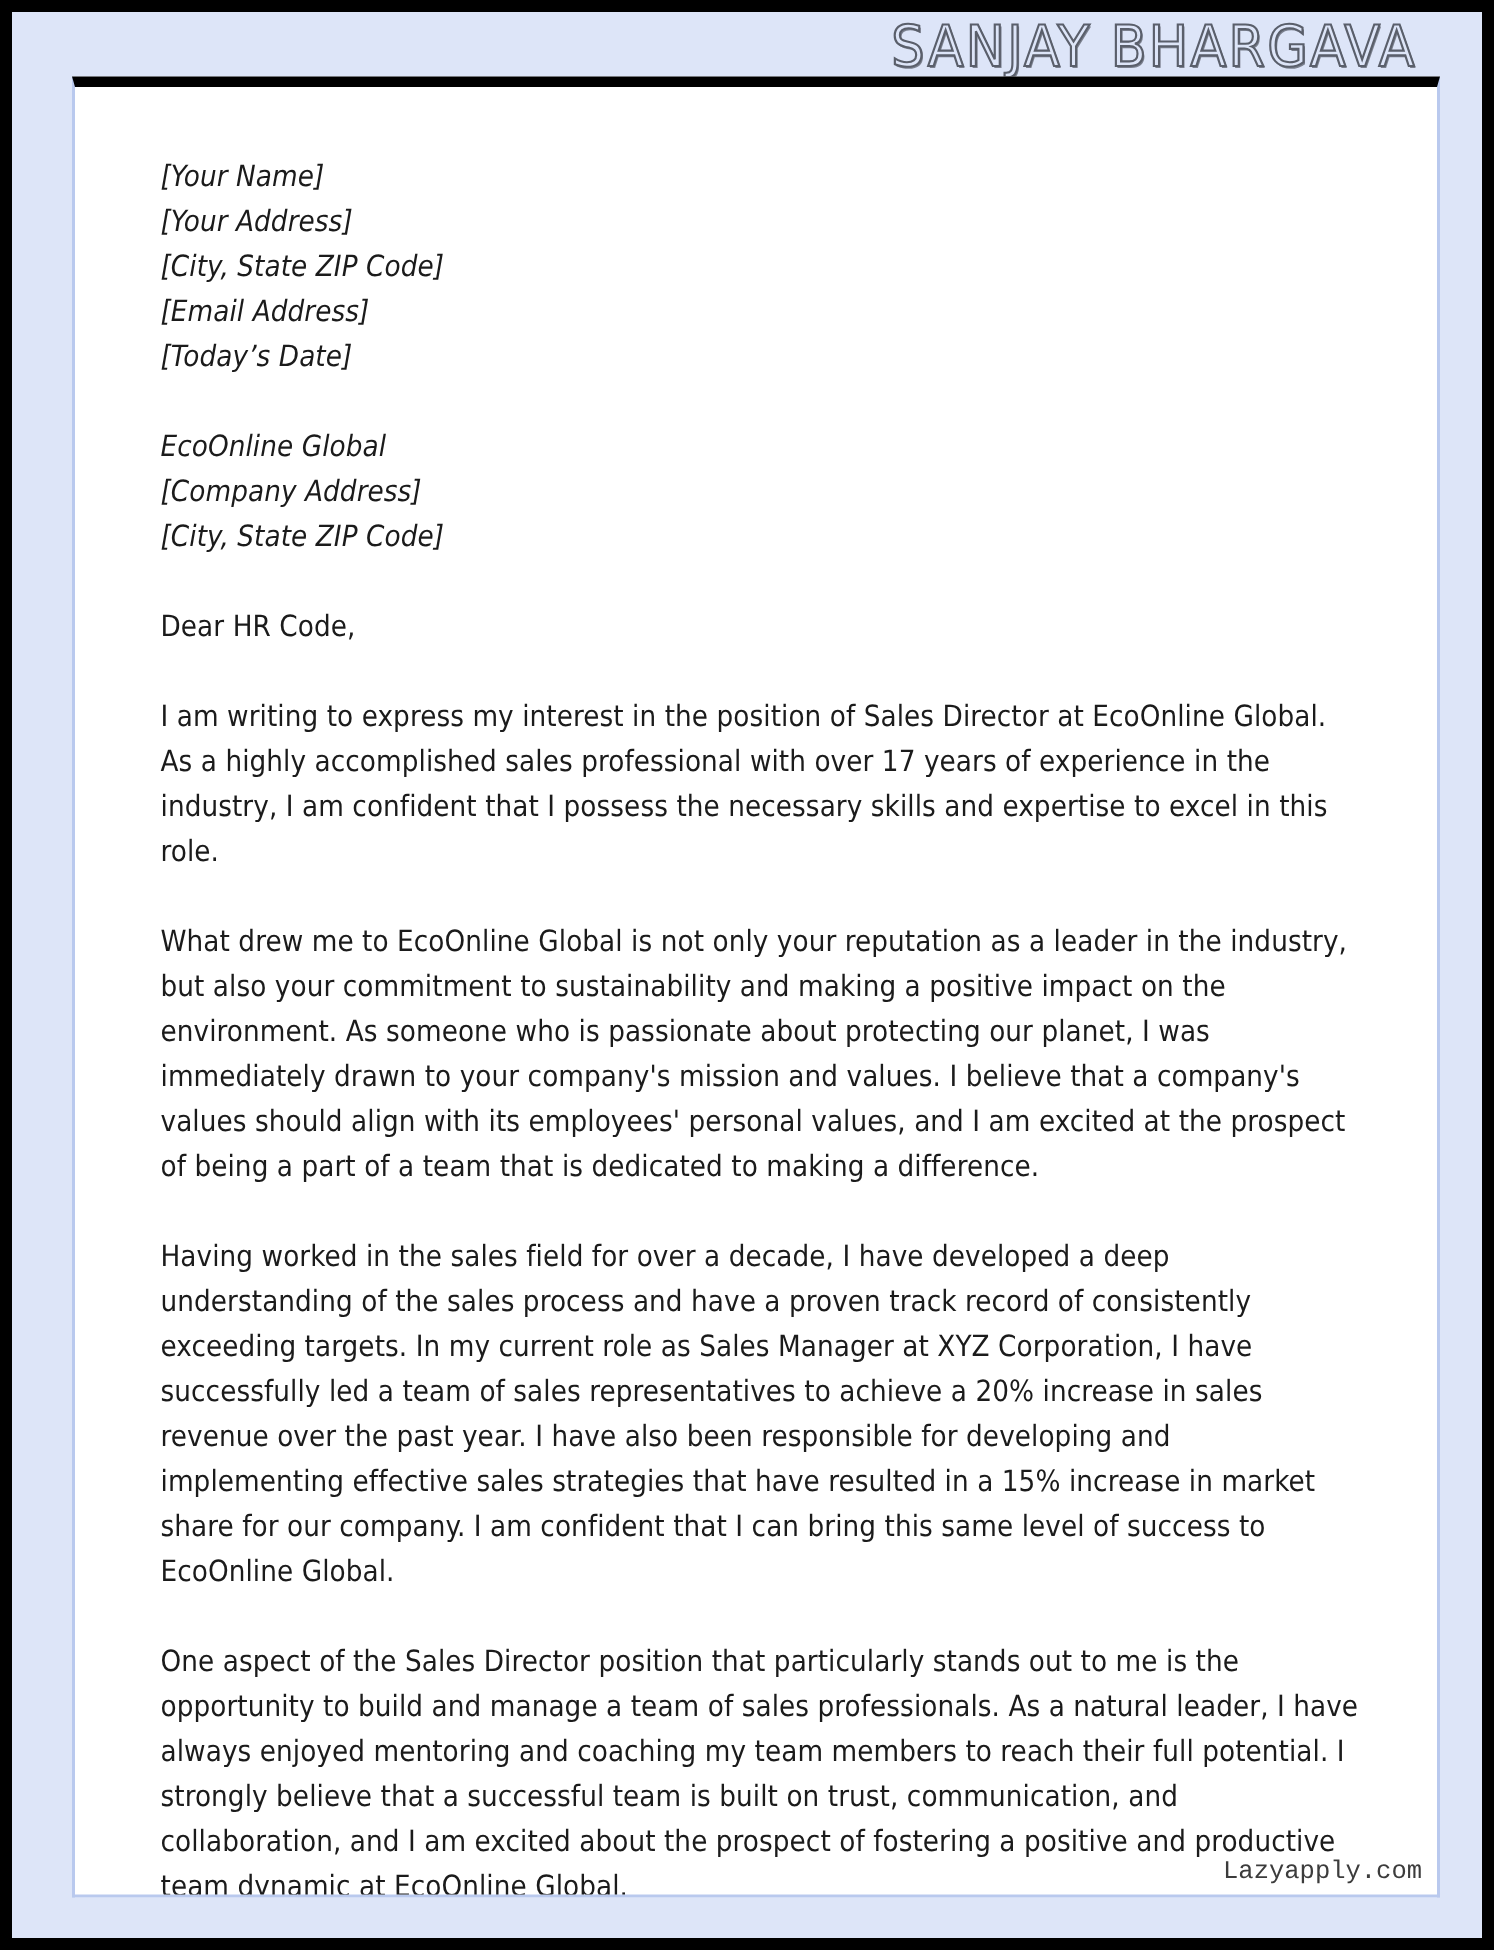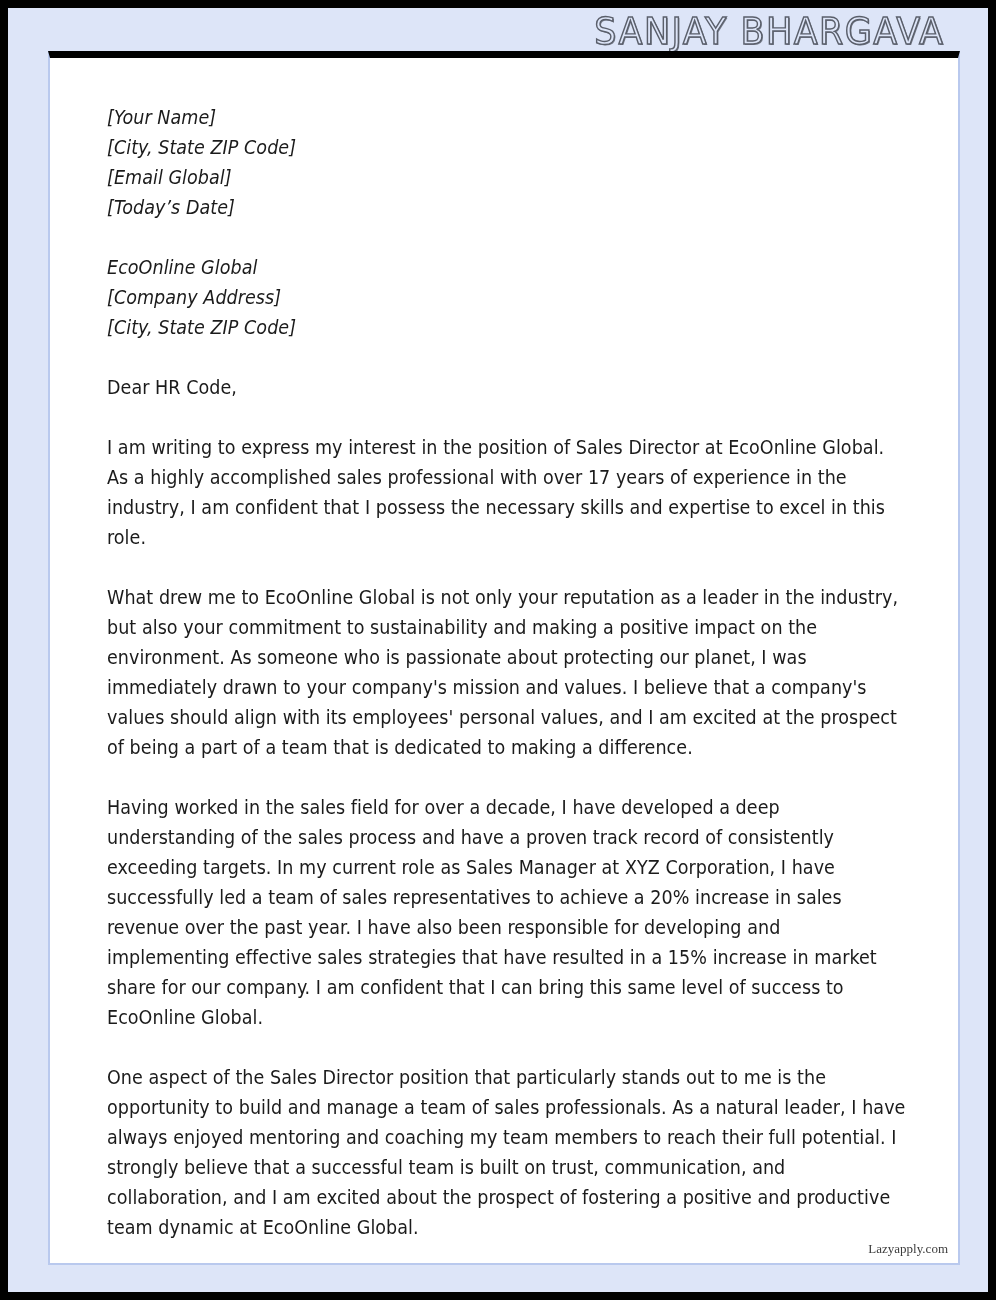--- a/index.html
+++ b/index.html
@@ -117,44 +117,45 @@
     margin: 0 0 30px 0;
     display: block;
     text-align: left;
     max-width: 800px;
   }
 
   .watermark {
     position: absolute;
     right: 10px;
     bottom: 6px;
-    font-family: Liberation Serif, serif;
-    font-size: 13px;
+    font-family: Liberation Mono, monospace;
+    font-size: 17px;
     line-height: 16px;
     color: #3c3c3c;
     white-space: nowrap;
   }
 </style>
 </head>
 <body>
 
 <div class="frame">
   <div class="canvas">
 
     <div class="header-band">
       <div class="doc-title">SANJAY BHARGAVA</div>
     </div>
 
     <div class="page">
       <div class="page-inner letter-text">
 
         <div class="addr-block">
           <span class="addr-line">[Your Name]</span>
+          <span class="addr-line">[Your Address]</span>
           <span class="addr-line">[City, State ZIP Code]</span>
-          <span class="addr-line">[Email Global]</span>
+          <span class="addr-line">[Email Address]</span>
           <span class="addr-line">[Today’s Date]</span>
         </div>
 
         <div class="addr-block">
           <span class="addr-line">EcoOnline Global</span>
           <span class="addr-line">[Company Address]</span>
           <span class="addr-line">[City, State ZIP Code]</span>
         </div>
 
         <span class="salutation">Dear HR Code,</span>

